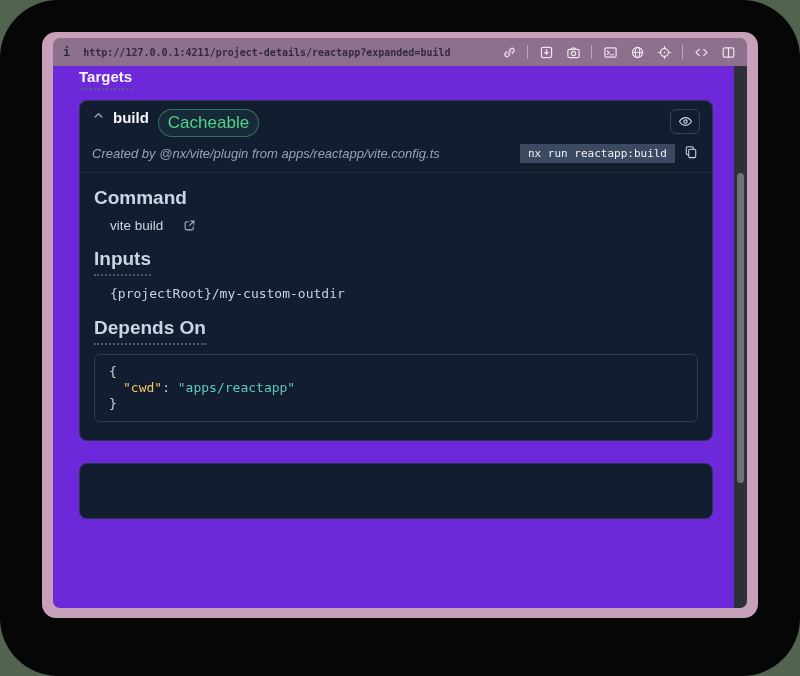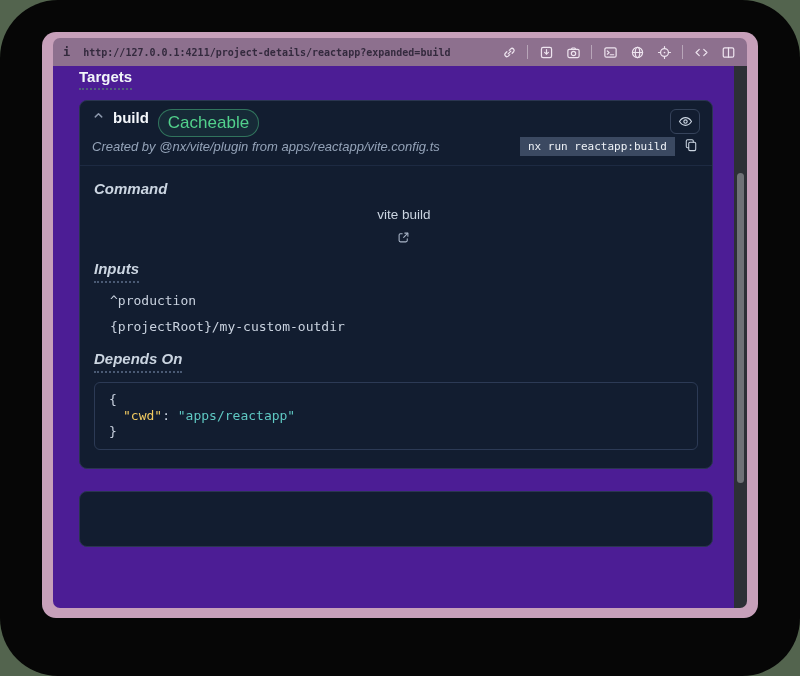--- a/index.html
+++ b/index.html
@@ -20,21 +20,21 @@
     color:#342a3e; white-space:nowrap; margin-left:4px; flex:1 1 auto; overflow:hidden; }
   .tb-icons { display:flex; align-items:center; gap:9px; }
   .tb-btn { width:18px; height:16px; display:flex; align-items:center; justify-content:center;
     color:#eee4ef; cursor:pointer; }
   .tb-btn svg { width:15px; height:15px; stroke:currentColor; fill:none;
     stroke-width:1.3; stroke-linecap:round; stroke-linejoin:round; }
   .tb-divider { width:1px; height:14px; background:rgba(255,255,255,0.38); }
 
   
   .content { flex:1 1 auto; display:flex; flex-direction:row; overflow:hidden; border-radius:0 0 7px 7px; }
-  .main { flex:1 1 auto; background:#4c1d95; padding:2px 21px 8px 26px; overflow:hidden; position:relative; }
+  .main { flex:1 1 auto; background:#6d28d9; padding:2px 21px 8px 26px; overflow:hidden; position:relative; }
 
   .scrollbar-track { flex:0 0 13px; background:#2d3036; position:relative; }
   .scrollbar-thumb { position:absolute; left:3px; top:107px; width:7px; height:310px;
     background:#707277; border-radius:4px; }
 
   .page-title { display:inline-block; color:#f1f5f9; font-size:15px; font-weight:700;
     line-height:1.15; padding-bottom:3px; border-bottom:2px dotted #51617c; }
 
   
   .target-card { margin-top:10px; border:1px solid #2a3550; border-radius:8px; background:#121d30; }
@@ -42,33 +42,33 @@
   .hdr-row1 { display:flex; gap:9px; }
   .chev { width:12px; height:12px; color:#8b97ab; display:flex; align-items:center; justify-content:center; }
   .chev svg { width:11px; height:11px; stroke:currentColor; fill:none; stroke-width:1.6; stroke-linecap:round; stroke-linejoin:round; }
   .target-name { color:#f4f7fb; font-size:15px; font-weight:700; }
   .badge { font-size:17px; color:#52d18c; border:1px solid rgba(82,209,140,0.45);
     background:rgba(82,209,140,0.08); border-radius:999px; padding:2px 9px; line-height:1.25; }
   .spacer { flex:1 1 auto; }
   .eye-btn { width:30px; height:25px; border:1px solid #36435b; border-radius:6px;
     display:flex; align-items:center; justify-content:center; color:#cbd5e1; cursor:pointer; background:transparent; }
   .eye-btn svg { width:15px; height:15px; stroke:currentColor; fill:none; stroke-width:1.2; }
-  .hdr-row2 { display:flex; align-items:center; gap:9px; }
+  .hdr-row2 { display:flex; align-items:center; gap:9px; margin-top:7px; }
   .created-by { color:#94a3b8; font-size:13px; font-style:italic; }
   .cmd-chip { font-family:"DejaVu Sans Mono", monospace; font-size:11px; color:#eef2f7;
     background:#3b4961; border-radius:0; padding:3px 8px; white-space:nowrap; cursor:pointer; }
   .copy-btn { color:#cbd5e1; width:16px; height:16px; cursor:pointer; }
   .copy-btn svg { width:14px; height:14px; stroke:currentColor; fill:none; stroke-width:1.2; stroke-linecap:round; stroke-linejoin:round; }
 
   .card-body { padding:14px 14px 18px 14px; }
-  .section-label { display:block; color:#cbd5e1; font-size:15px; font-weight:600; margin-top:15px; line-height:1.2;font-style:italic; }
+  .section-label { display:block; color:#cbd5e1; font-size:19px; font-weight:600; margin-top:15px; line-height:1.2; }
   .section-label:first-child { margin-top:0; }
   .section-label .dotted { display:inline-block; padding-bottom:3px; border-bottom:2px dotted #4a5a74; }
   .section-content { margin:9px 0 0 16px; }
-  .sans-val { color:#cbd5e1; font-size:13.5px; display:flex; align-items:center; gap:9px;flex-direction:column; }
+  .sans-val { color:#cbd5e1; font-size:13.5px; display:flex; align-items:center; gap:20px; }
   .ext-link { color:#aab6c8; width:14px; height:14px; display:inline-flex; cursor:pointer; }
   .ext-link svg { width:13px; height:13px; stroke:currentColor; fill:none; stroke-width:1.3; stroke-linecap:round; stroke-linejoin:round; }
   .mono-item { font-family:"DejaVu Sans Mono", monospace; font-size:13px; color:#c9d2df; line-height:17px; }
   .mono-item b { font-weight:bold; color:#d8e0ec; }
 
   .code-block { margin-top:9px; border:1px solid #2c3a55; border-radius:6px; padding:9px 14px;
     font-family:"DejaVu Sans Mono", monospace; font-size:13px; line-height:16px; color:#c9d2df; }
   .code-line { white-space:pre; }
   .code-indent { padding-left:14px; }
   .tok-key { color:#f2cb61; }
@@ -196,21 +196,20 @@
                     <path d="M6.4 3.4H4.2A1.6 1.6 0 0 0 2.6 5v6.8a1.6 1.6 0 0 0 1.6 1.6H11a1.6 1.6 0 0 0 1.6-1.6V9.6"></path>
                     <path d="M9.6 2.6h3.8v3.8"></path>
                     <path d="M13.1 2.9 8.2 7.8"></path>
                   </svg>
               </span>
             </span>
           </div>
 
           <span class="section-label"><span class="dotted">Inputs</span></span>
           <div class="section-content">
-            <div class="mono-item">^production</div>
           </div>
 
           <div class="section-content">
             <div class="mono-item">{projectRoot}/my-custom-outdir</div>
           </div>
 
           <span class="section-label"><span class="dotted">Depends On</span></span>
 
           <div class="code-block">
             <div class="code-line"><span>{</span></div>

